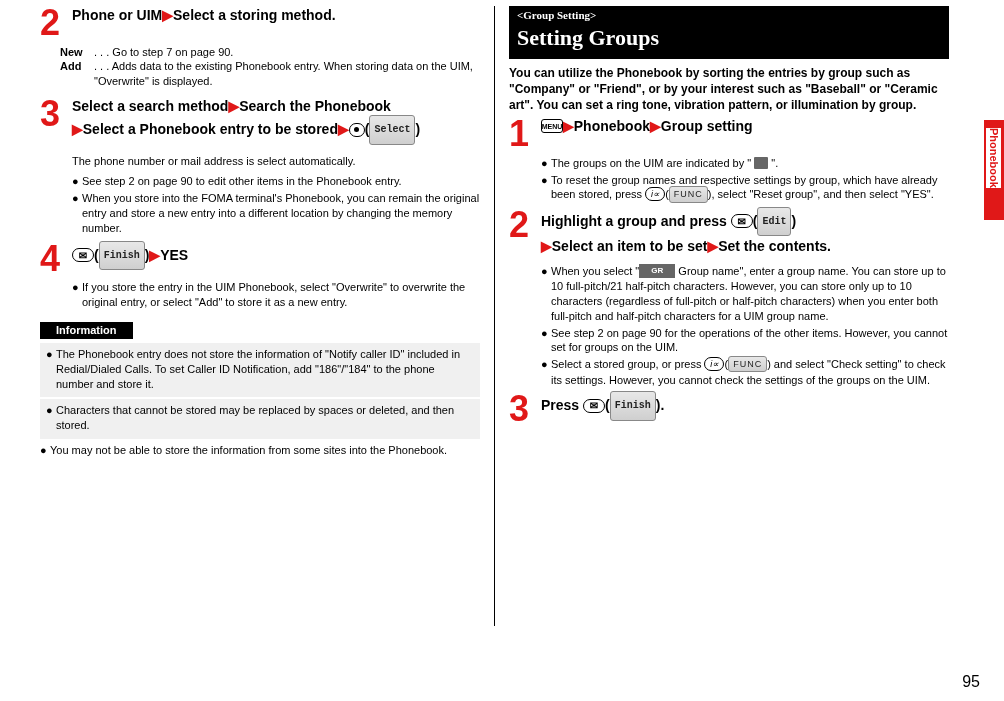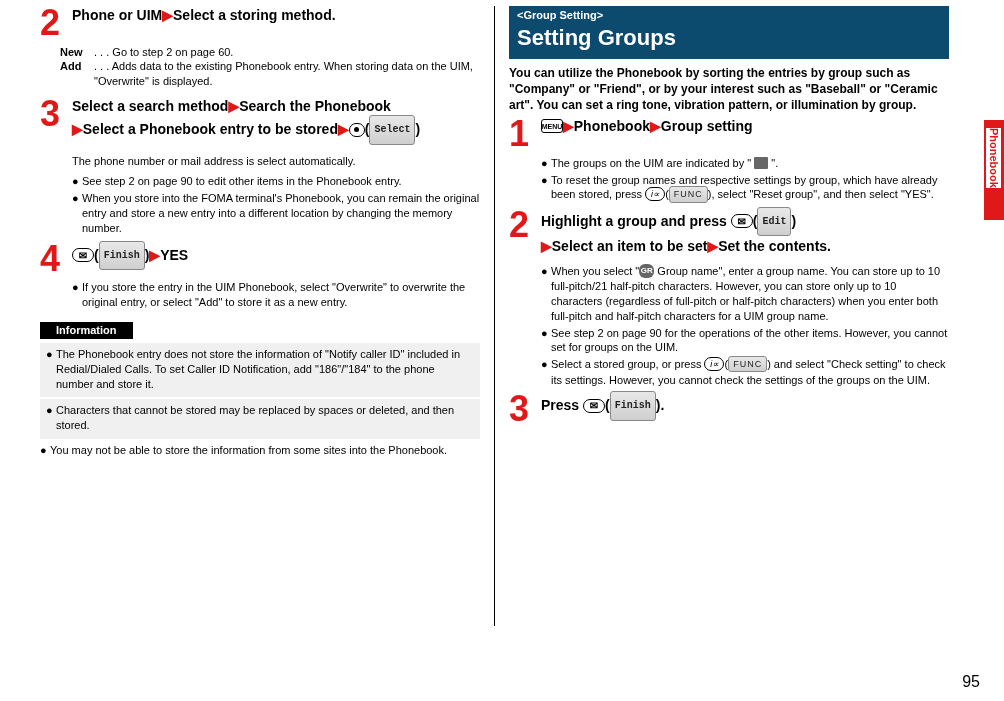--- a/index.html
+++ b/index.html
@@ -136,24 +136,25 @@
     width: 22px; height: 14px;
     border: 1.2px solid #000;
     border-radius: 3px;
     font-size: 7px;
     vertical-align: middle;
     position: relative;
     top: -1px;
     font-weight: bold;
   }
   .heading-band {
-    background: #0c4a6e;
+    background: #000000;
     color: #fff;
     padding: 2px 8px 6px 8px;
     margin-bottom: 6px;
+    font-family: Liberation Serif, serif;
   }
   .heading-band .sub-h {
     font-size: 11px;
     font-weight: bold;
   }
   .heading-band .main-h {
     font-size: 22px;
     font-weight: bold;
   }
   .intro {
@@ -179,27 +180,27 @@
     writing-mode: vertical-rl;
     text-orientation: mixed;
     z-index: 2;
     background: #fff;
     padding: 0 0px;
   }
   .gr-icon {
     display: inline-flex;
     align-items: center;
     justify-content: center;
-    width: 15px; height: 14px;
+    width: 36px; height: 14px;
     background: #666;
     color: #fff;
     font-size: 8px;
     font-weight: bold;
     vertical-align: middle;
-    border-radius: 6px;
+    border-radius: 0;
     position: relative;
     top: -1px;
   }
   .uim-icon {
     display: inline-block;
     width: 14px; height: 12px;
     background: #666;
     vertical-align: middle;
     border-radius: 1px;
     position: relative;
@@ -238,21 +239,21 @@
     <div class="step">
       <div class="step-num">2</div>
       <div class="step-body">
         <div class="step-title">
           <span>Phone or UIM</span><span class="tri">▶</span><span>Select a storing method.</span>
         </div>
       </div>
     </div>
     <div class="def">
       <span class="def-term">New</span>
-      <span class="def-desc"> . . . Go to step 2 on page 60.</span>
+      <span class="def-desc"> . . . Go to step 7 on page 90.</span>
     </div>
     <div class="def">
       <span class="def-term">Add</span>
       <span class="def-desc"> . . . Adds data to the existing Phonebook entry. When storing data on the UIM, "Overwrite" is displayed.</span>
     </div>
 
     <div class="step" style="margin-top:8px;">
       <div class="step-num">3</div>
       <div class="step-body">
         <div class="step-title">

